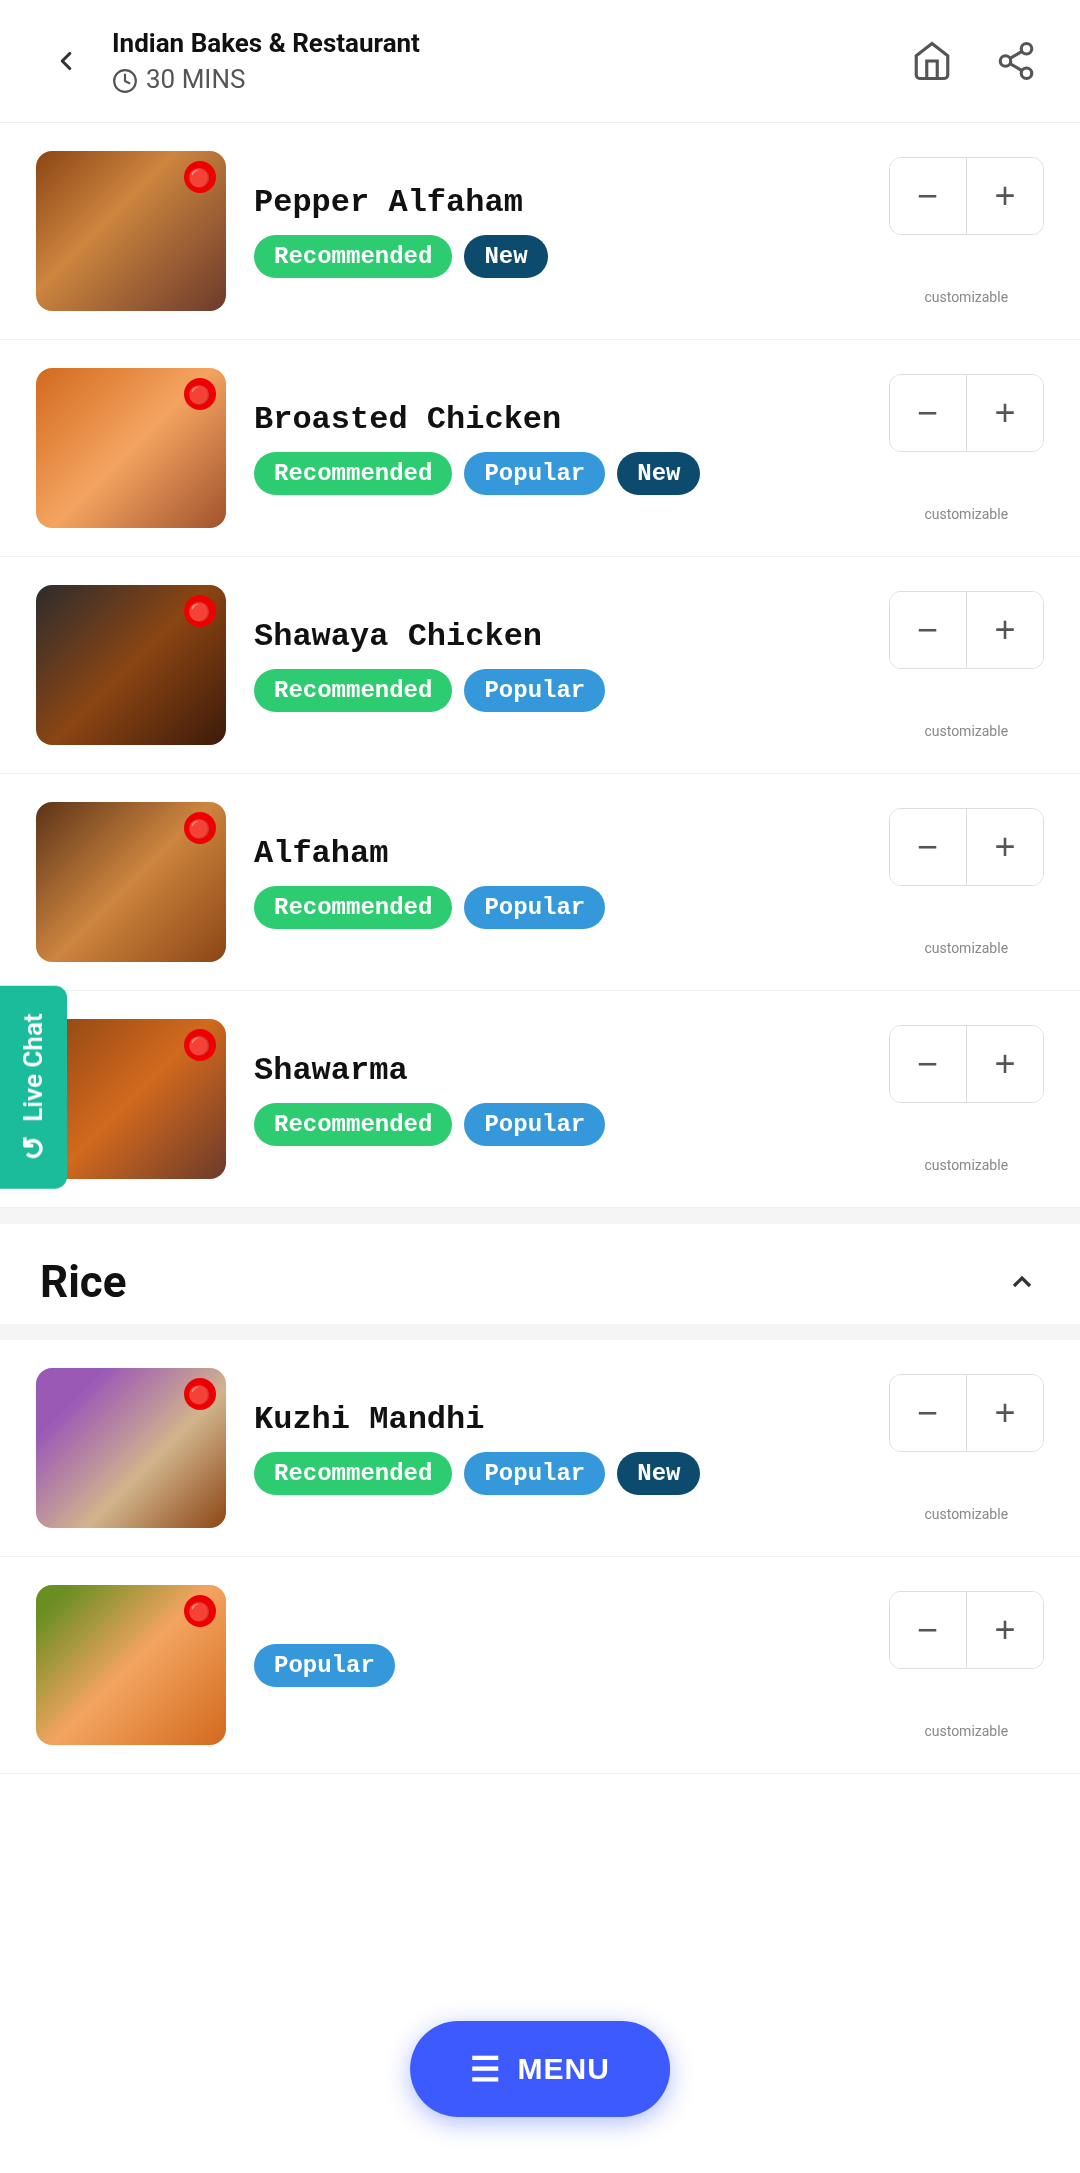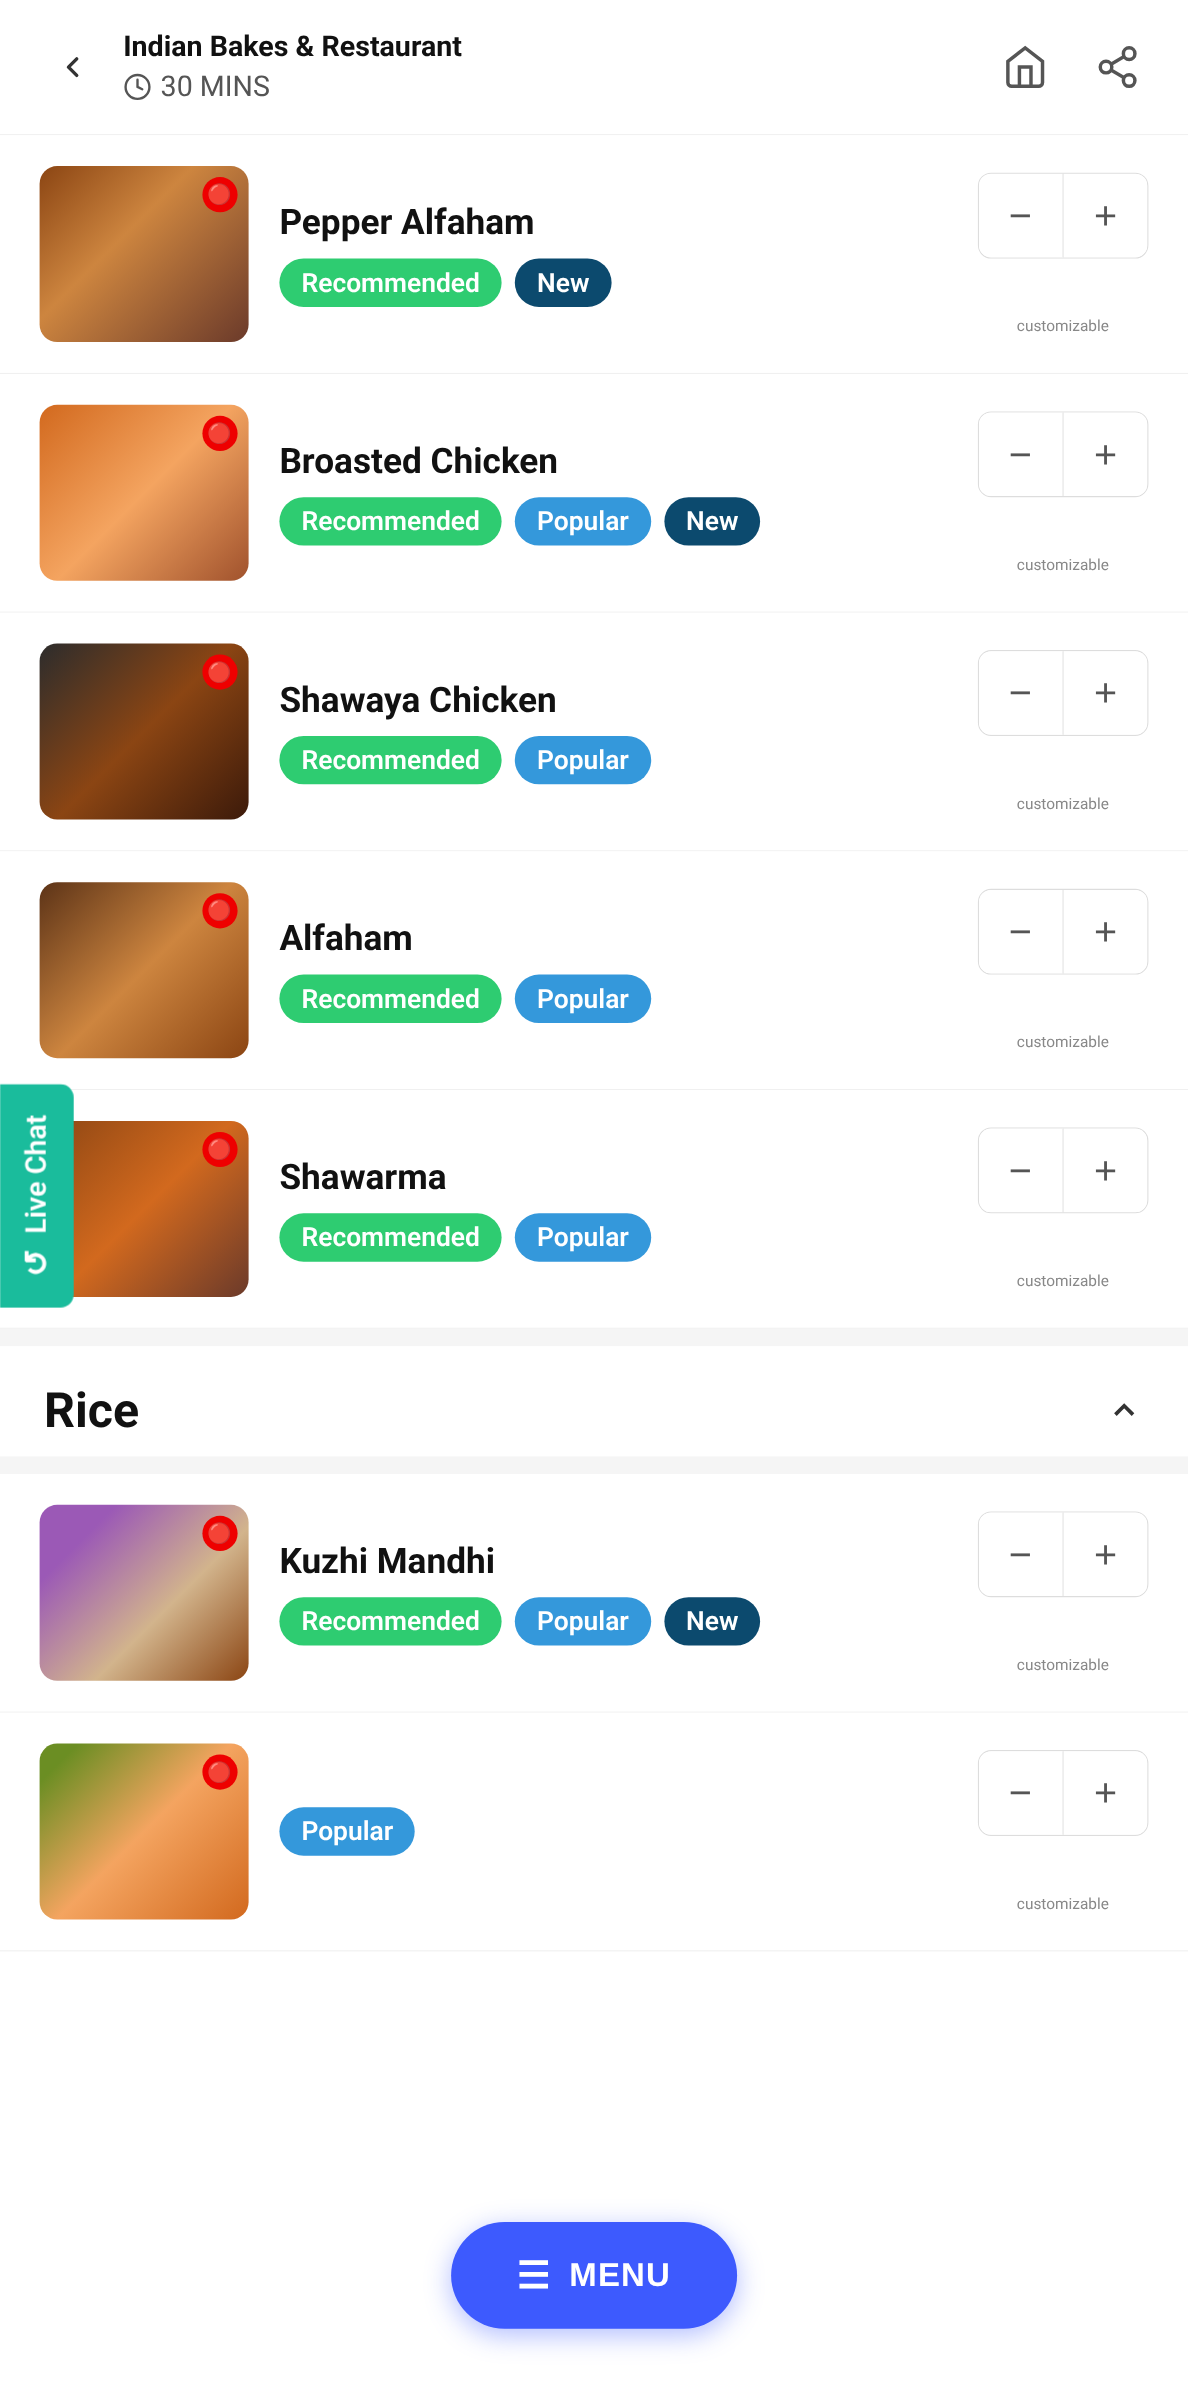--- a/index.html
+++ b/index.html
@@ -34,21 +34,21 @@
       flex: 1;
       padding-left: 16px;
     }
     .header-title {
       font-size: 26px;
       font-weight: 700;
       color: #111;
     }
     .header-subtitle {
       display: flex;
-      align-items: center;
+      align-items: flex-end;
       gap: 8px;
       margin-top: 6px;
       font-size: 26px;
       color: #555;
     }
     .header-subtitle svg { width: 26px; height: 26px; }
     .header-icons {
       display: flex;
       gap: 28px;
       align-items: center;
@@ -124,20 +124,21 @@
     .food-img-2 { background: linear-gradient(135deg, #D2691E 0%, #F4A460 50%, #A0522D 100%); }
     .food-img-3 { background: linear-gradient(135deg, #2c2c2c 0%, #8B4513 50%, #3c1a0a 100%); }
     .food-img-4 { background: linear-gradient(135deg, #5c3317 0%, #CD853F 50%, #8B4513 100%); }
     .food-img-5 { background: linear-gradient(135deg, #8B4513 0%, #D2691E 50%, #6B3A2A 100%); }
     .food-img-6 { background: linear-gradient(135deg, #9B59B6 20%, #D2B48C 60%, #8B4513 100%); }
     .food-img-7 { background: linear-gradient(135deg, #6B8E23 10%, #F4A460 50%, #D2691E 100%); }
 
     .item-info {
       flex: 1;
       min-width: 0;
+      font-family: Liberation Mono, monospace;
     }
     .item-name {
       font-size: 32px;
       font-weight: 700;
       color: #111;
       margin-bottom: 14px;
     }
     .item-badges {
       display: flex;
       flex-wrap: wrap;

